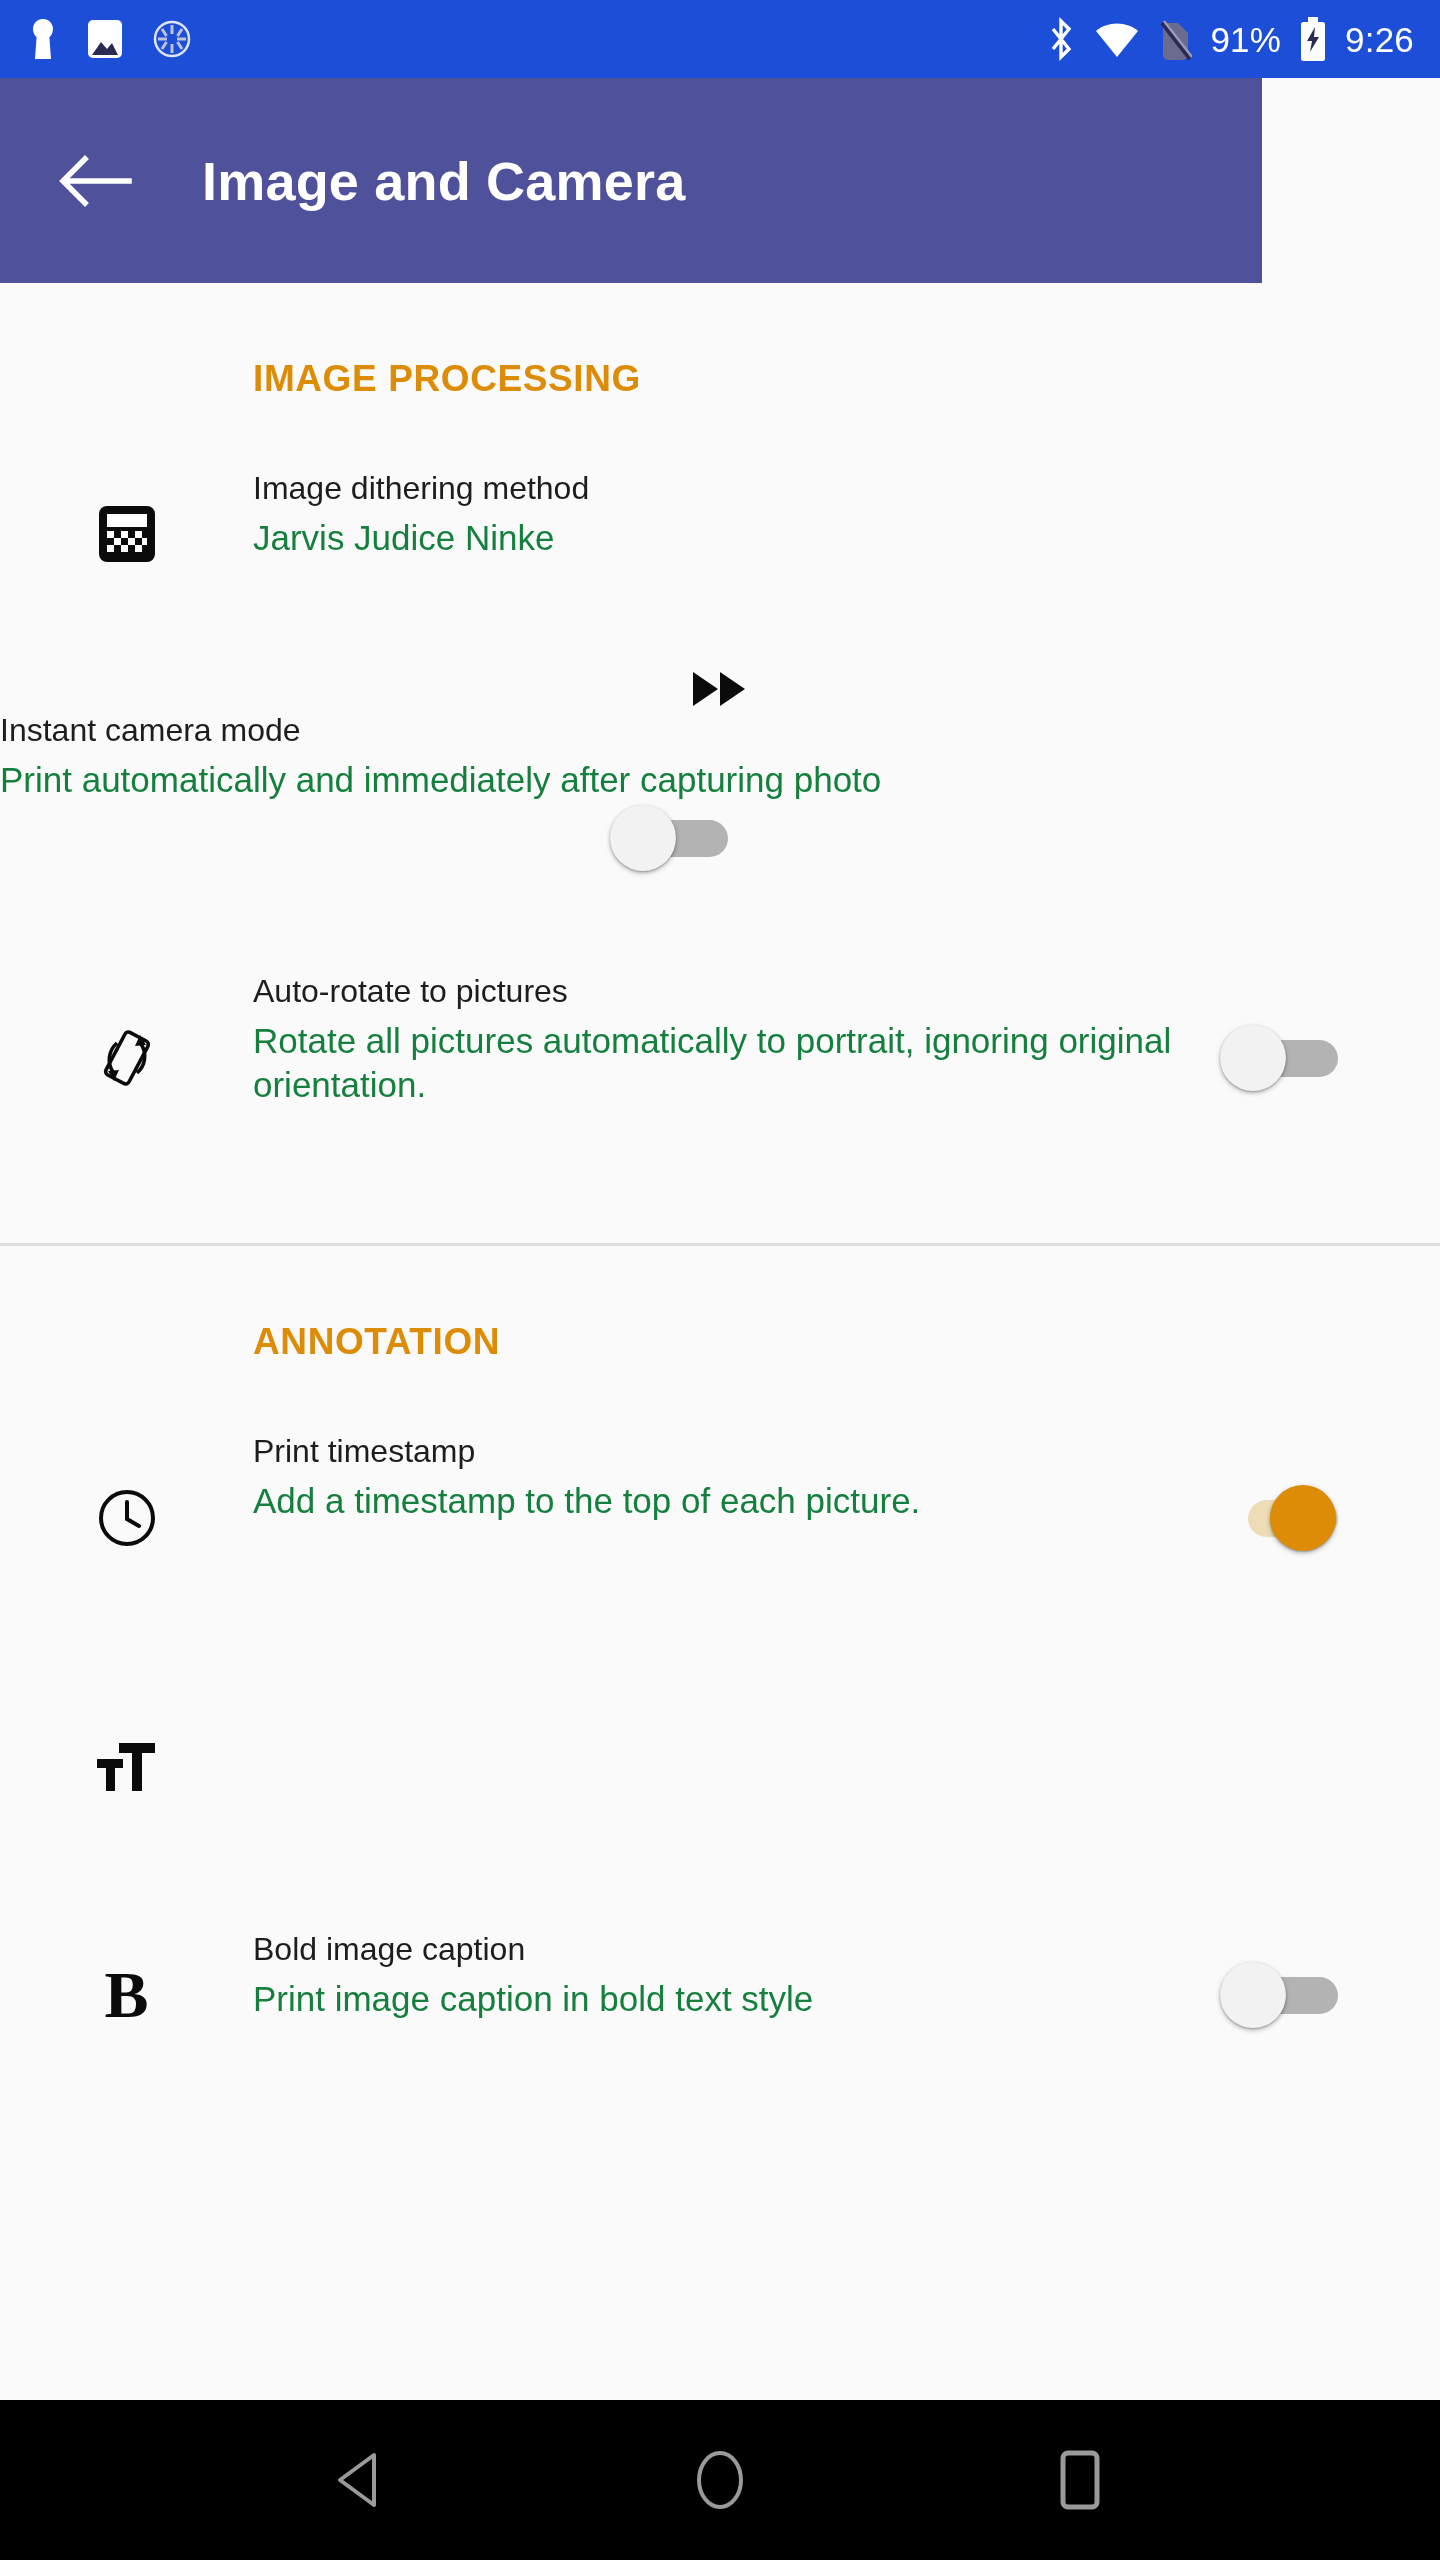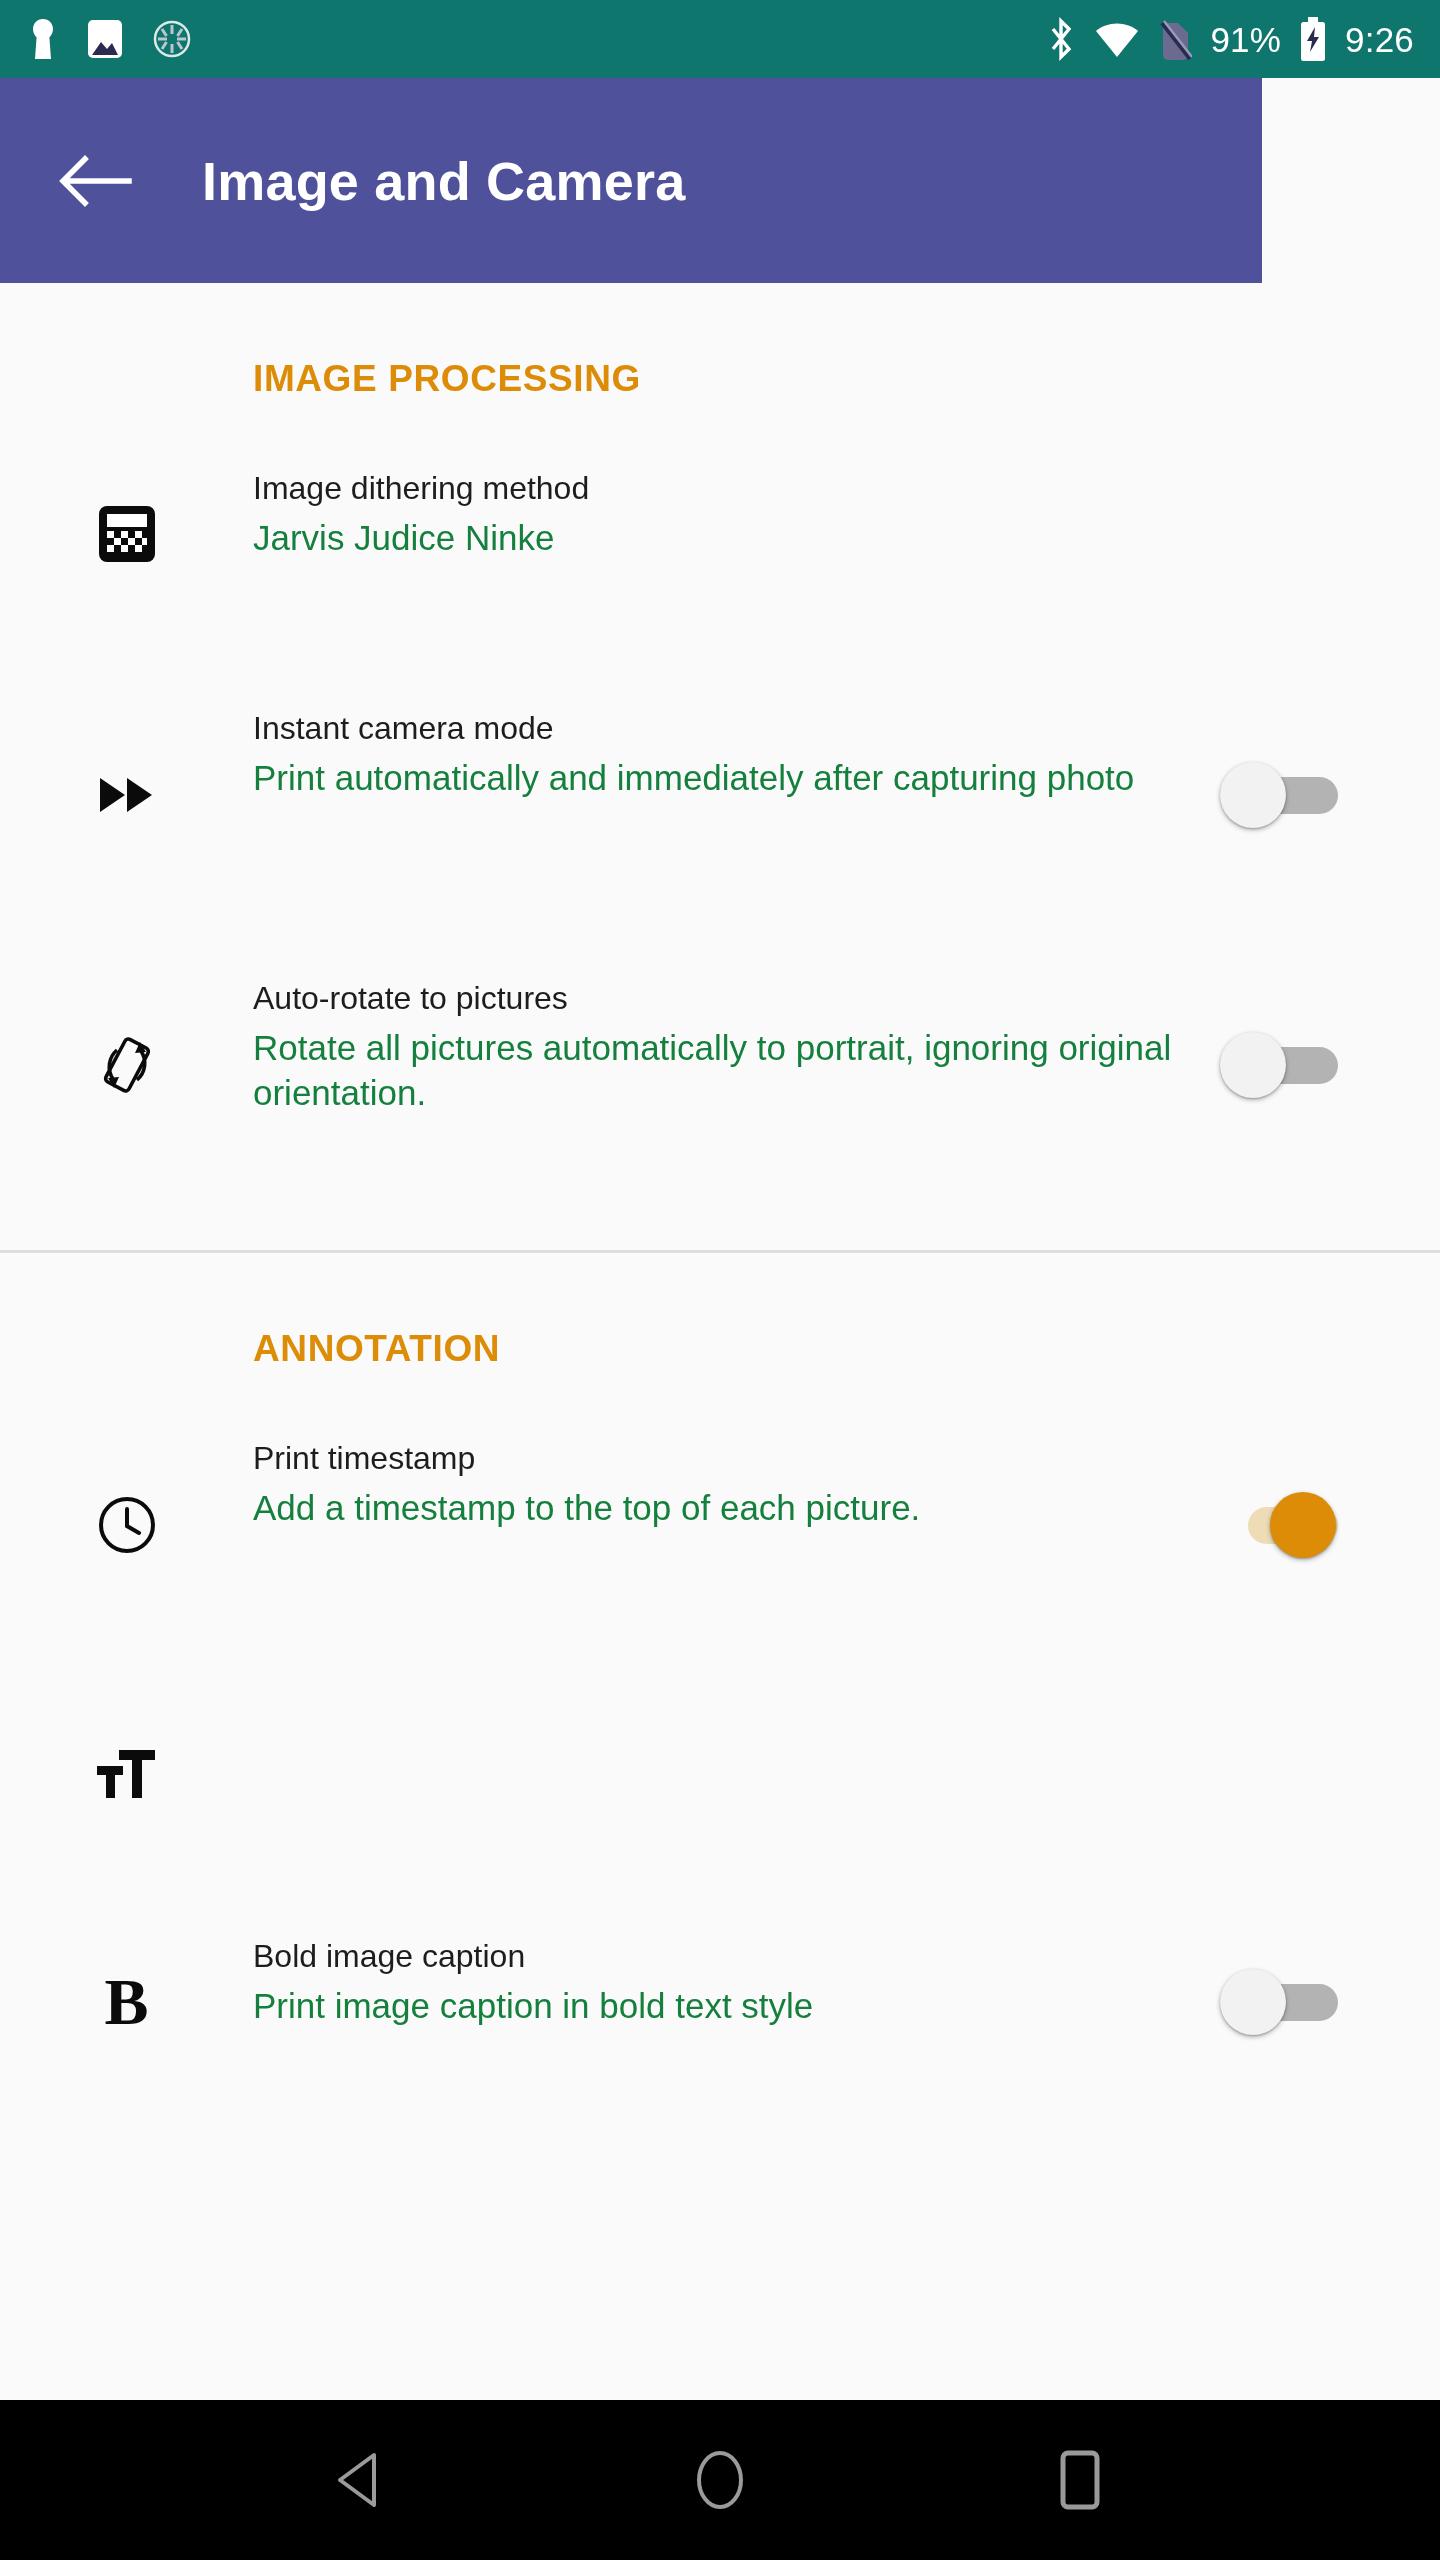--- a/index.html
+++ b/index.html
@@ -8,21 +8,21 @@
     background: #fafafa;
     font-family: "Liberation Sans", sans-serif;
     overflow: hidden;
   }
   #screen { position: relative; width: 1440px; height: 2560px; background: #fafafa; }
 
   
   .statusbar {
     position: absolute; top: 0; left: 0;
     width: 1440px; height: 78px;
-    background: #0f766e;
+    background: #1d4ed8;
     display: flex; align-items: center;
     padding: 0 26px;
   }
   .sb-left { display: flex; align-items: center; gap: 26px; }
   .sb-right { display: flex; align-items: center; gap: 18px; margin-left: auto; }
   .sb-text {
     color: #ffffff; font-size: 35px; font-weight: 400;
     letter-spacing: 0.2px; line-height: 1;
   }
   .sb-icon { display: block; }
@@ -196,21 +196,21 @@
           </g>
         </svg>
       </div>
       <div class="row-text">
         <div class="row-title">Image dithering method</div>
         <div class="row-sub">Jarvis Judice Ninke</div>
       </div>
       <div class="row-control"></div>
     </div>
 
-    <div class="row" style="margin-top:112px; min-height:170px;">
+    <div class="row" style="margin-top:68px; min-height:170px;flex-direction:column;">
       <div class="row-icon">
         <svg width="62" height="46" viewBox="0 0 62 46">
           <path fill="#0b0b0b" d="M4 6l25 17L4 40z"></path>
           <path fill="#0b0b0b" d="M31 6l25 17L31 40z"></path>
         </svg>
       </div>
       <div class="row-text">
         <div class="row-title">Instant camera mode</div>
         <div class="row-sub">Print automatically and immediately after capturing photo</div>
       </div>

